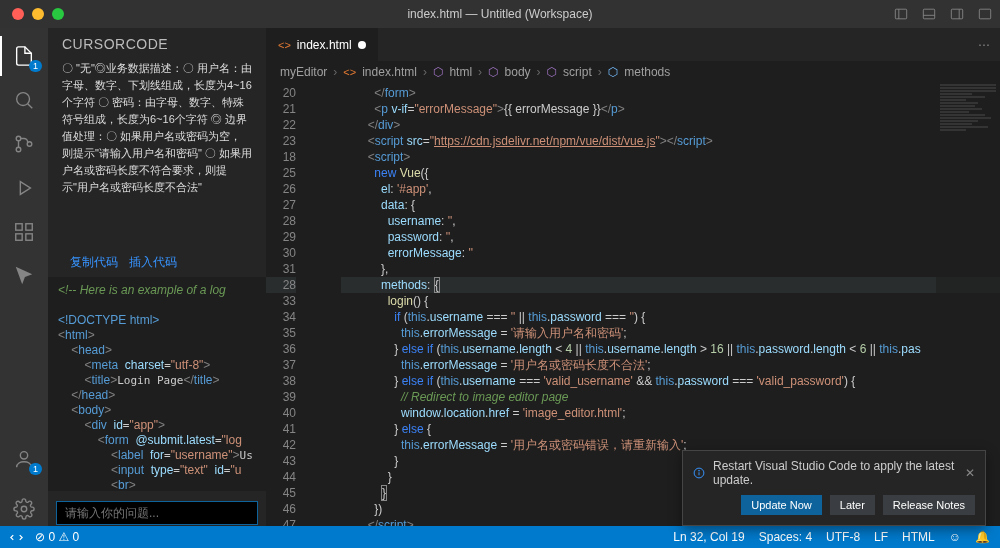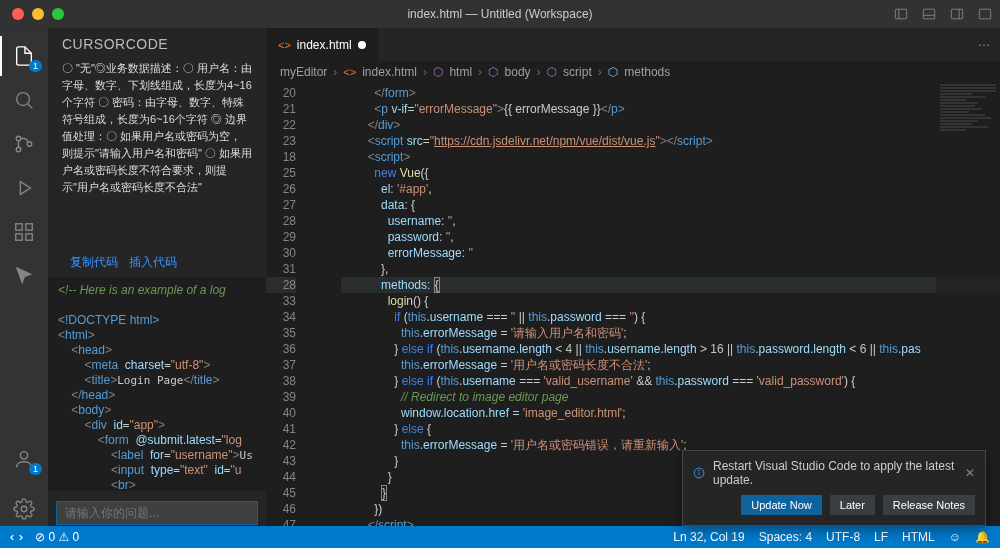--- a/index.html
+++ b/index.html
@@ -20,21 +20,21 @@
 .badge { position:absolute; bottom:4px; right:6px; background:#007acc; color:#fff; border-radius:8px; font-size:9px; padding:0 4px; line-height:12px; }
 .act-bottom { margin-top:auto; margin-bottom:6px; }
 .sidebar { width:218px; background:#252526; display:flex; flex-direction:column; overflow:hidden; }
 .side-title { padding:8px 14px 4px; font-size:14px; letter-spacing:.5px; color:#bbb; }
 .req { padding:4px 14px 10px; font-size:11px; line-height:17px; color:#ddd; }
 .code-actions { padding:0 14px 6px; font-size:11px; text-align:left;margin-top:48px; }
 .code-actions span { color:#3794ff; margin-left:8px; cursor:pointer; }
 .snippet { background:#1e1e1e; margin:0 0 4px 0; padding:6px 10px 10px; font-family:Menlo,Consolas,monospace; font-size:11px; line-height:15px; overflow:hidden; white-space:pre; color:#ccc; flex:1; }
 .cmt{color:#6a9955;font-style:italic} .doc{color:#569cd6} .tg{color:#569cd6} .at{color:#9cdcfe} .st{color:#ce9178} .br{color:#808080}
 .prompt-wrap { padding:6px 8px 8px; background:#252526; }
-.prompt { width:100%; background:#404040; border:1px solid #0e639c; color:#9a9a9a; padding:4px 8px; font-size:12px; outline:none; }
+.prompt { width:100%; background:#000000; border:1px solid #0e639c; color:#9a9a9a; padding:4px 8px; font-size:12px; outline:none; }
 .editor { flex:1; background:#1e1e1e; display:flex; flex-direction:column; position:relative; }
 .tabs { height:33px; background:#252526; display:flex; align-items:stretch; }
 .tab { background:#1e1e1e; display:flex; align-items:center; padding:0 12px; gap:6px; color:#fff; font-size:12px; border-right:1px solid #252526; }
 .tab .dirty { width:8px; height:8px; border-radius:50%; background:#fff; }
 .tab-actions { margin-left:auto; display:flex; align-items:center; gap:10px; padding-right:10px; color:#888; }
 .crumbs { height:22px; display:flex; align-items:center; padding:0 14px; gap:6px; color:#a0a0a0; font-size:11px; background:#1e1e1e; }
 .crumbs .sep { color:#666; }
 .code { flex:1; display:flex; font-family:Menlo,Consolas,monospace; font-size:12px; line-height:16px; overflow:hidden; position:relative;gap:31px; }
 .gutter { width:44px; text-align:right; color:#858585; padding-right:14px; padding-top:2px; user-select:none; }
 .lines { flex:1; padding-top:2px; white-space:pre; overflow:hidden; }

